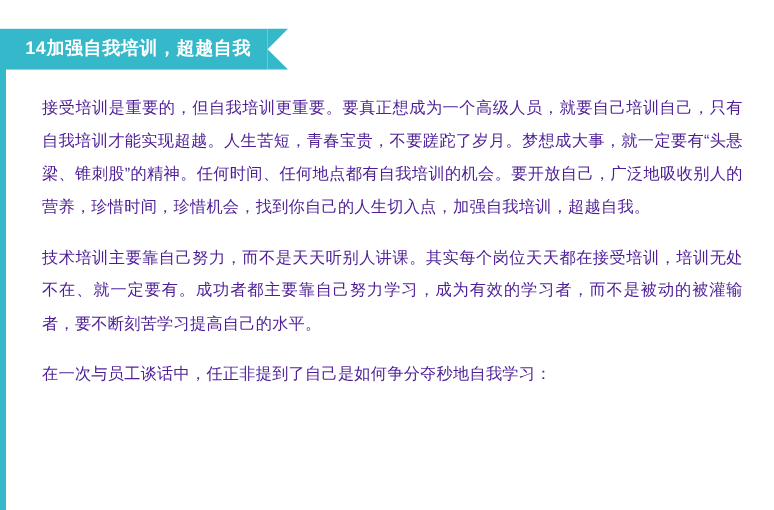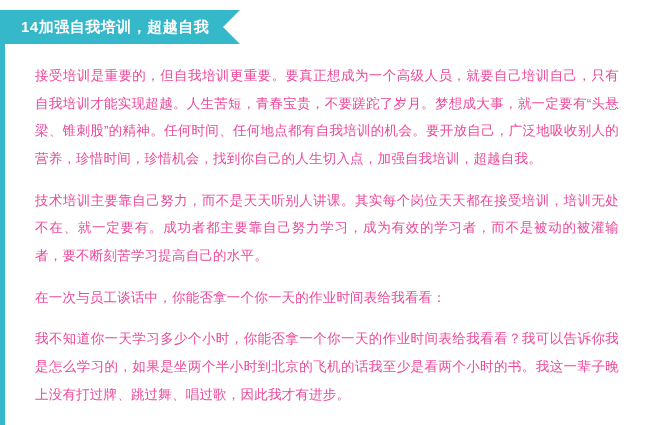--- a/index.html
+++ b/index.html
@@ -17,21 +17,21 @@
     position: relative;
     width: 645px;
     height: 425px;
     box-sizing: border-box;
     border-left: 5px solid #35b8c9;
     background: #ffffff;
   }
   
   .ribbon-wrap {
     position: relative;
-    margin-top: 10px;
+    margin-top: 24px;
     height: 34px;
   }
   .ribbon {
     position: relative;
     display: inline-block;
     height: 34px;
     background: #35b8c9;
     color: #ffffff;
     font-size: 15px;
     font-weight: bold;
@@ -48,21 +48,21 @@
     height: 0;
     border-top: 17px solid #35b8c9;
     border-bottom: 17px solid #35b8c9;
     border-right: 17px solid transparent;
   }
   
   .content {
     padding: 18px 26px 0 30px;
   }
   .para {
-    color: #ec4899;
+    color: #4c1d95;
     font-size: 13.5px;
     line-height: 2.05;
     margin: 0 0 14px 0;
     text-align: justify;
     letter-spacing: 0.2px;
   }
   .para:last-child {
     margin-bottom: 0;
   }
 </style>
@@ -74,17 +74,16 @@
   <div class="ribbon-wrap">
     <div class="ribbon">
       <span>14加强自我培训，超越自我</span>
       <span class="ribbon-tail"></span>
     </div>
   </div>
 
   <div class="content">
     <p class="para">接受培训是重要的，但自我培训更重要。要真正想成为一个高级人员，就要自己培训自己，只有自我培训才能实现超越。人生苦短，青春宝贵，不要蹉跎了岁月。梦想成大事，就一定要有“头悬梁、锥刺股”的精神。任何时间、任何地点都有自我培训的机会。要开放自己，广泛地吸收别人的营养，珍惜时间，珍惜机会，找到你自己的人生切入点，加强自我培训，超越自我。</p>
     <p class="para">技术培训主要靠自己努力，而不是天天听别人讲课。其实每个岗位天天都在接受培训，培训无处不在、就一定要有。成功者都主要靠自己努力学习，成为有效的学习者，而不是被动的被灌输者，要不断刻苦学习提高自己的水平。</p>
-    <p class="para">在一次与员工谈话中，你能否拿一个你一天的作业时间表给我看看：</p>
-    <p class="para">我不知道你一天学习多少个小时，你能否拿一个你一天的作业时间表给我看看？我可以告诉你我是怎么学习的，如果是坐两个半小时到北京的飞机的话我至少是看两个小时的书。我这一辈子晚上没有打过牌、跳过舞、唱过歌，因此我才有进步。</p>
+    <p class="para">在一次与员工谈话中，任正非提到了自己是如何争分夺秒地自我学习：</p>
   </div>
 
 </div>
 
 </body></html>

